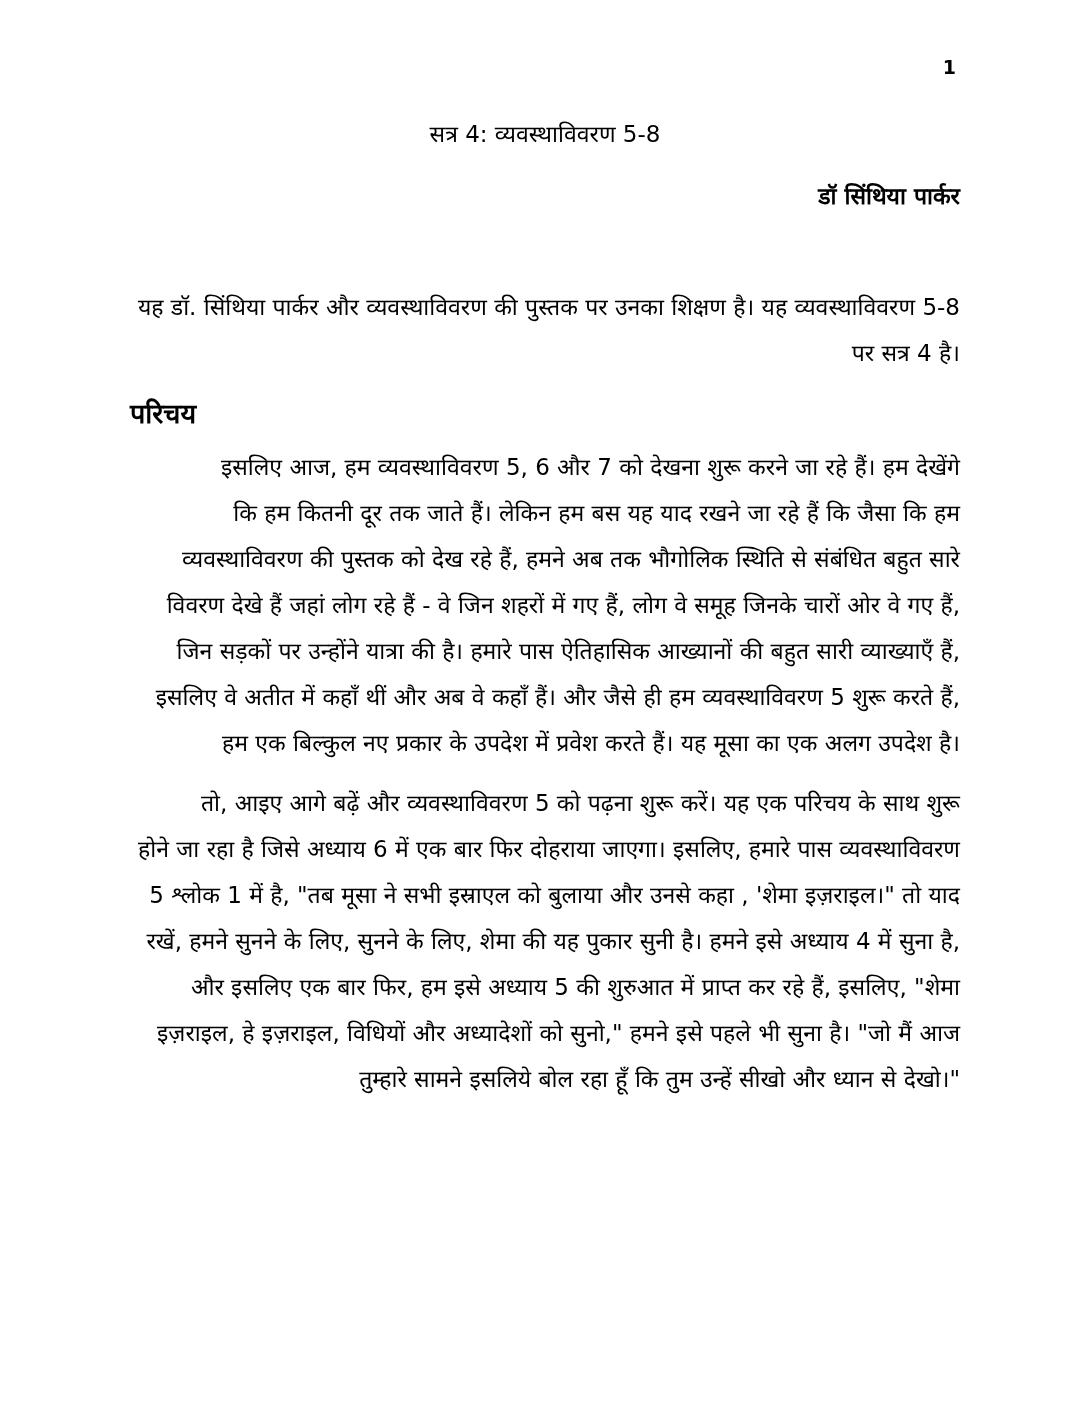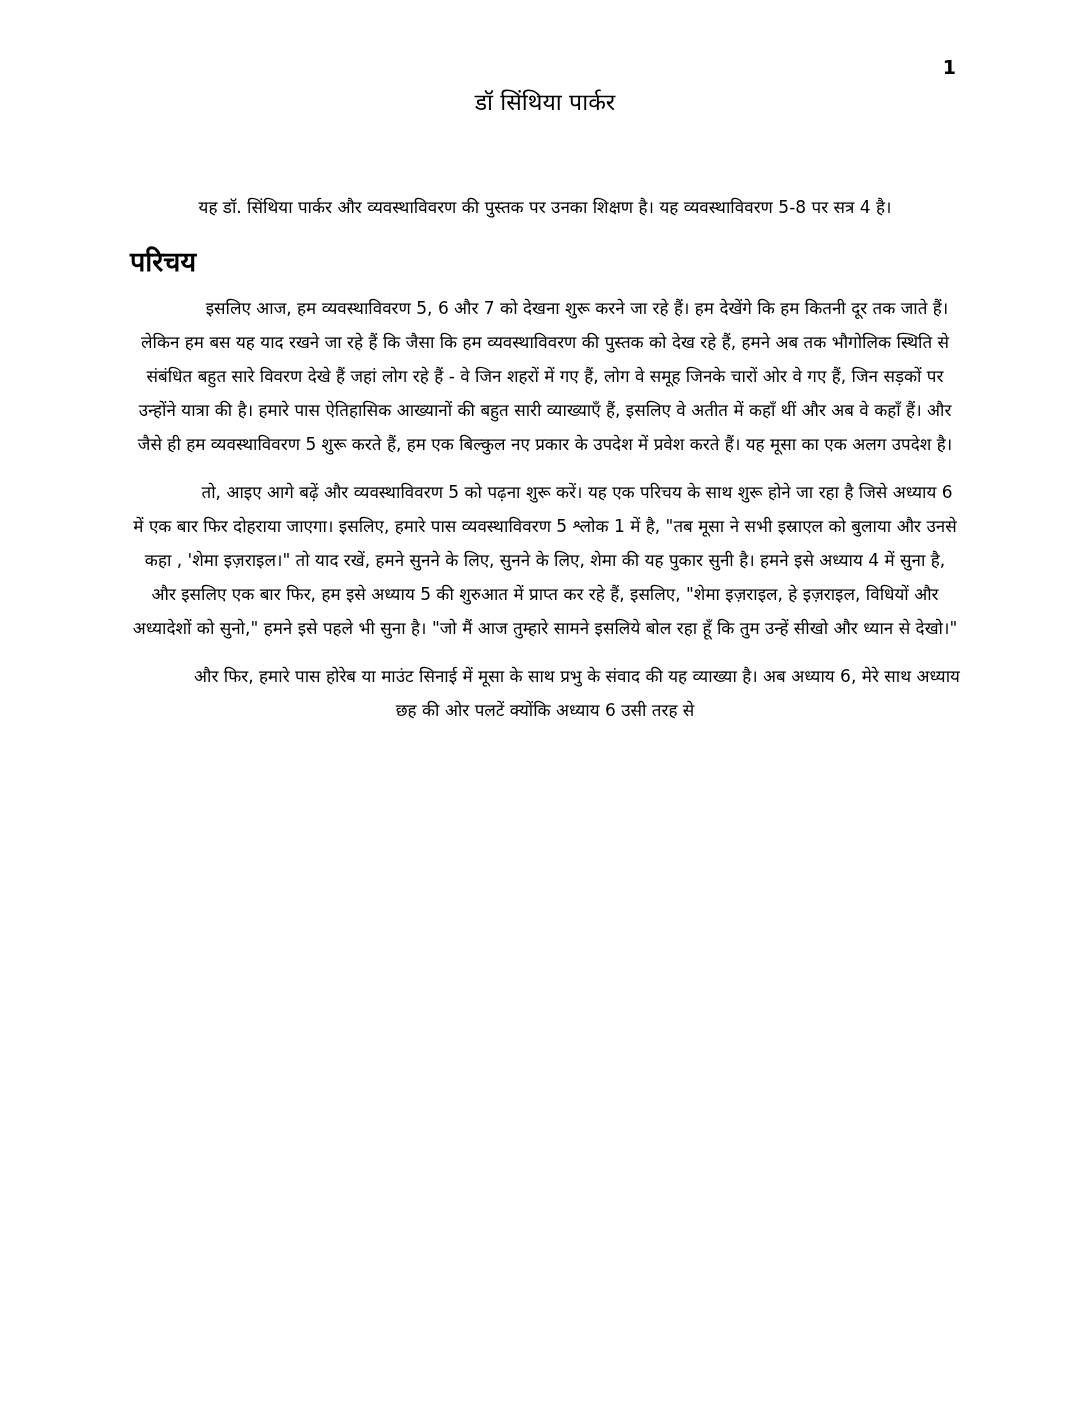--- a/index.html
+++ b/index.html
@@ -30,62 +30,62 @@
   }
   .doc-title {
     margin: 62px 0 0 0;
     text-align: center;
     font-size: 23px;
     font-weight: normal;
     line-height: 1.4;
   }
   .doc-subtitle {
     margin: 30px 0 0 0;
-    text-align: center;
+    text-align: right;
     font-size: 23px;
-    font-weight: normal;
+    font-weight: bold;
     line-height: 1.4;
   }
   .body-text {
     margin-top: 72px;
   }
   .para {
-    font-size: 17px;
+    font-size: 23px;
     line-height: 2.0;
     margin: 0 0 14px 0;
-    text-align: center;
+    text-align: right;
   }
   .para.indent {
     text-indent: 64px;
   }
   .section-heading {
     font-size: 27px;
     font-weight: bold;
     line-height: 1.6;
     margin: 16px 0 8px 0;
   }
 </style>
 </head>
 <body>
 
 <main class="page">
 
   <div class="page-number">1</div>
 
+  <h1 class="doc-title">सत्र 4: व्यवस्थाविवरण 5-8</h1>
 
   <h2 class="doc-subtitle">डॉ सिंथिया पार्कर</h2>
 
   <section class="body-text">
 
     <p class="para">यह डॉ. सिंथिया पार्कर और व्यवस्थाविवरण की पुस्तक पर उनका शिक्षण है। यह व्यवस्थाविवरण 5-8 पर सत्र 4 है।</p>
 
     <h3 class="section-heading">परिचय</h3>
 
     <p class="para indent">इसलिए आज, हम व्यवस्थाविवरण 5, 6 और 7 को देखना शुरू करने जा रहे हैं। हम देखेंगे कि हम कितनी दूर तक जाते हैं। लेकिन हम बस यह याद रखने जा रहे हैं कि जैसा कि हम व्यवस्थाविवरण की पुस्तक को देख रहे हैं, हमने अब तक भौगोलिक स्थिति से संबंधित बहुत सारे विवरण देखे हैं जहां लोग रहे हैं - वे जिन शहरों में गए हैं, लोग वे समूह जिनके चारों ओर वे गए हैं, जिन सड़कों पर उन्होंने यात्रा की है। हमारे पास ऐतिहासिक आख्यानों की बहुत सारी व्याख्याएँ हैं, इसलिए वे अतीत में कहाँ थीं और अब वे कहाँ हैं। और जैसे ही हम व्यवस्थाविवरण 5 शुरू करते हैं, हम एक बिल्कुल नए प्रकार के उपदेश में प्रवेश करते हैं। यह मूसा का एक अलग उपदेश है।</p>
 
 
     <p class="para indent">तो, आइए आगे बढ़ें और व्यवस्थाविवरण 5 को पढ़ना शुरू करें। यह एक परिचय के साथ शुरू होने जा रहा है जिसे अध्याय 6 में एक बार फिर दोहराया जाएगा। इसलिए, हमारे पास व्यवस्थाविवरण 5 श्लोक 1 में है, "तब मूसा ने सभी इस्राएल को बुलाया और उनसे कहा , 'शेमा इज़राइल।" तो याद रखें, हमने सुनने के लिए, सुनने के लिए, शेमा की यह पुकार सुनी है। हमने इसे अध्याय 4 में सुना है, और इसलिए एक बार फिर, हम इसे अध्याय 5 की शुरुआत में प्राप्त कर रहे हैं, इसलिए, "शेमा इज़राइल, हे इज़राइल, विधियों और अध्यादेशों को सुनो," हमने इसे पहले भी सुना है। "जो मैं आज तुम्हारे सामने इसलिये बोल रहा हूँ कि तुम उन्हें सीखो और ध्यान से देखो।"</p>
 
-    <p class="para indent">और फिर, हमारे पास होरेब या माउंट सिनाई में मूसा के साथ प्रभु के संवाद की यह व्याख्या है। अब अध्याय 6, मेरे साथ अध्याय छह की ओर पलटें क्योंकि अध्याय 6 उसी तरह से</p>
 
   </section>
 
 </main>
 
 </body></html>

